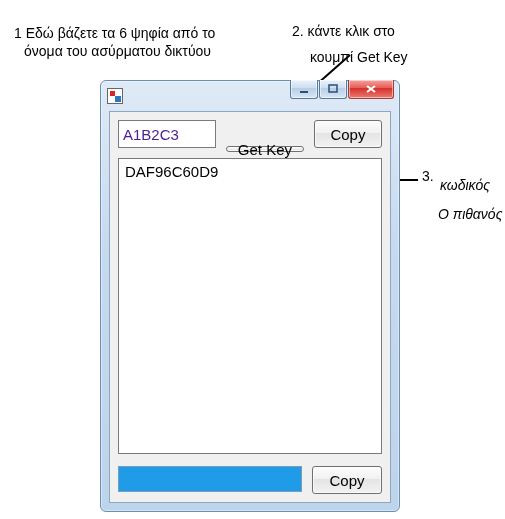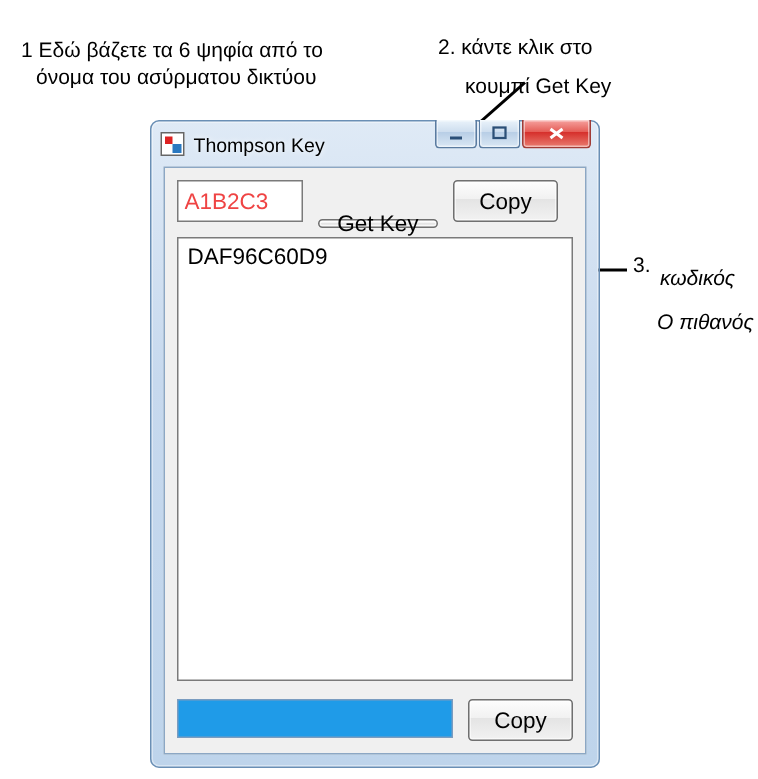--- a/index.html
+++ b/index.html
@@ -101,27 +101,27 @@
 
   .row1 {
     position: absolute;
     left: 8px; right: 8px; top: 8px;
     display: flex;
     gap: 10px;
     align-items: stretch;
     height: 28px;
   }
   .text-input {
-    width: 84px;
+    width: 98px;
     border: 1px solid #7a7a7a;
     background: #fff;
     padding: 3px 4px;
     font-size: 15px;
     font-family: Tahoma, Arial, sans-serif;
-    color: #ef4444;
+    color: #4c1d95;
   }
   .btn {
     border: 1px solid #707070;
     background: linear-gradient(#fdfdfd,#f1f1f1 45%, #e4e4e4 46%, #f2f2f2);
     border-radius: 3px;
     font-size: 15px;
     font-family: Tahoma, Arial, sans-serif;
     padding: 2px 8px;
     cursor: default;
     box-shadow: inset 0 0 0 1px rgba(255,255,255,0.6);
@@ -176,21 +176,20 @@
 <div class="annot" style="left:440px; top:176px; font-style: italic;">κωδικός</div>
 
 <svg style="position:absolute; left:0; top:0; width:505px; height:519px; pointer-events:none;">
   <line x1="350" y1="55" x2="265" y2="130" stroke="#000" stroke-width="2"></line>
   <line x1="312" y1="180" x2="418" y2="180" stroke="#000" stroke-width="2"></line>
 </svg>
 
 <div class="window-outer">
   <div class="titlebar">
     <div class="titlebar-icon"></div>
-    <div class="titlebar-text">Thompson Key</div>
     <div class="win-btns">
       <div class="win-btn">
         <svg width="10" height="10">
             <rect x="1" y="7" width="8" height="2" fill="#2b4f77"></rect>
           </svg>
       </div>
       <div class="win-btn">
         <svg width="10" height="10">
             <rect x="1" y="1" width="8" height="7" fill="none" stroke="#2b4f77" stroke-width="1.5"></rect>
           </svg>

